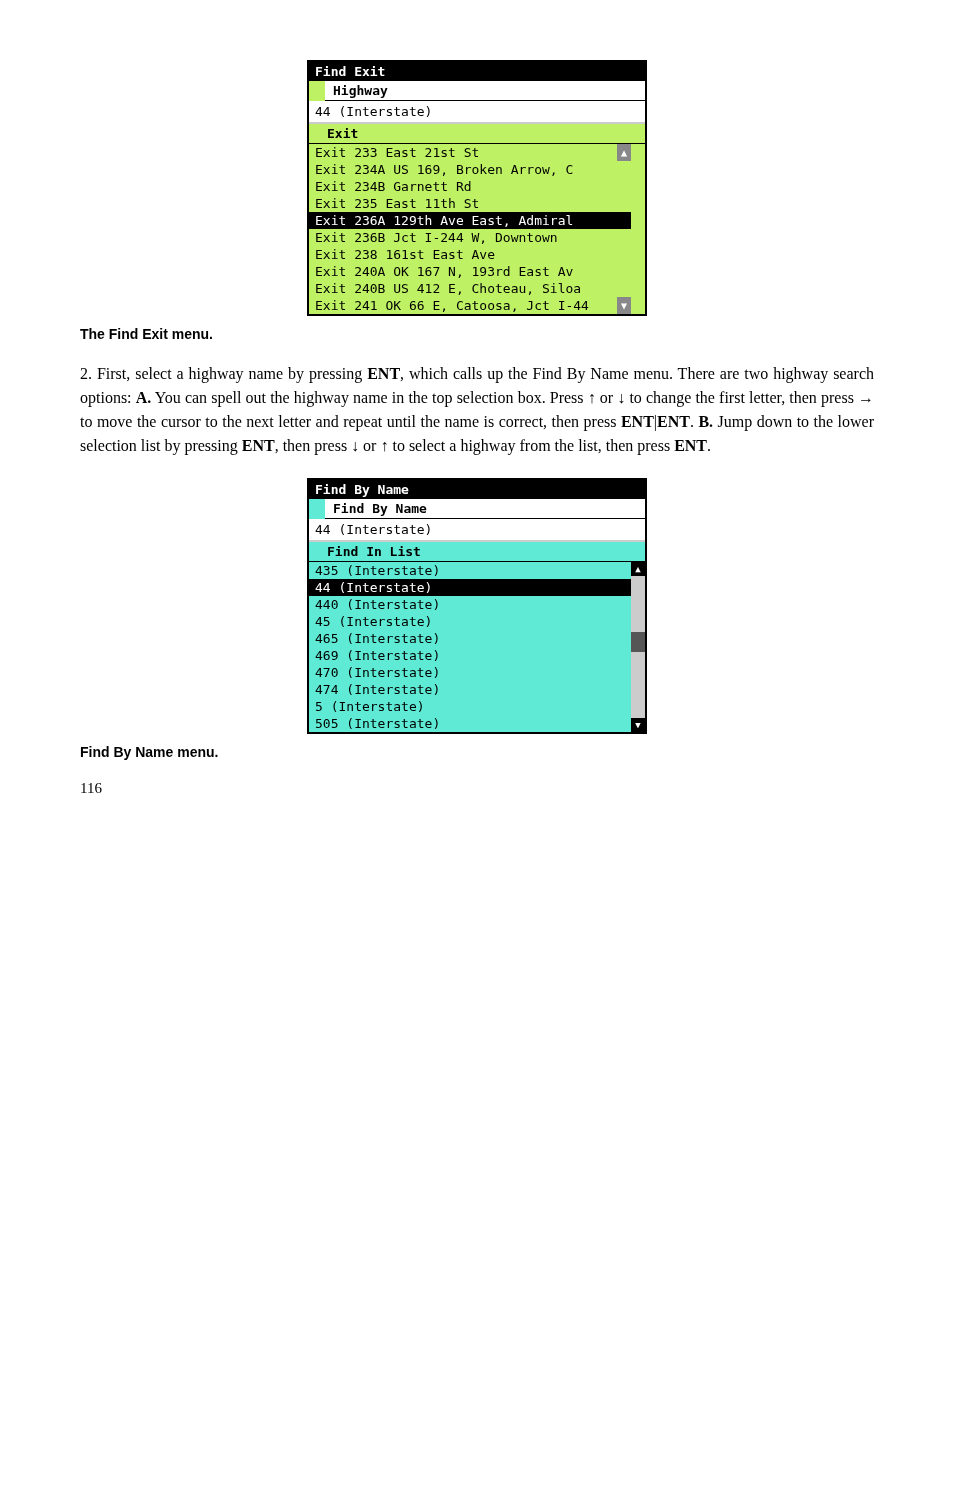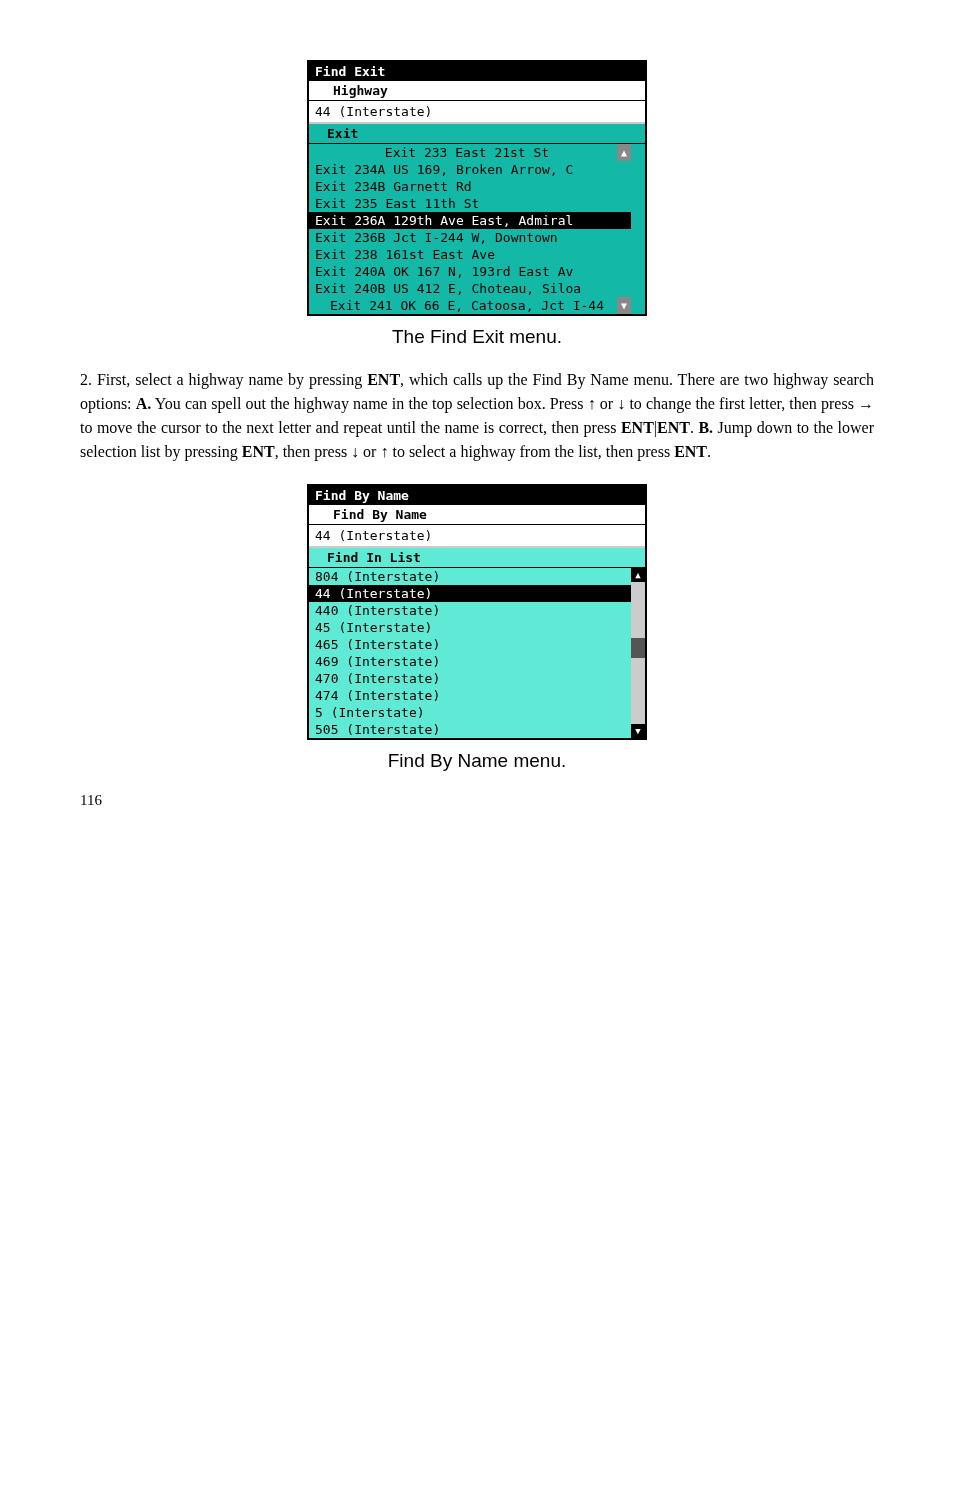--- a/index.html
+++ b/index.html
@@ -23,36 +23,37 @@
       display: flex;
       justify-content: center;
       margin: 20px 0 10px 0;
     }
 
     .menu-box {
       border: 2px solid #000;
       width: 340px;
       font-family: monospace;
       font-size: 13px;
-      background: #14b8a6;
+      background: #bef264;
     }
 
     .menu-title-bar {
       background: #000;
       color: #fff;
       padding: 2px 6px;
       font-weight: bold;
     }
 
     .menu-section-label {
       background: #fff;
       color: #000;
-      padding: 2px 24px;
+      padding: 2px 8px;
       font-weight: bold;
       border-bottom: 1px solid #000;
+      margin-left: 16px;
     }
 
     .menu-field {
       padding: 3px 6px;
       border-bottom: 1px solid #ccc;
       background: #fff;
     }
 
     .menu-section-header {
       padding: 2px 18px;
@@ -73,21 +74,20 @@
       overflow: hidden;
     }
 
     .menu-item.highlighted {
       background: #000;
       color: #fff;
     }
 
     .menu-item.has-scrollbar-right {
       padding-right: 12px;
-      justify-content: center;
     }
 
     .scrollbar-right {
       position: absolute;
       right: 0;
       top: 0;
       width: 14px;
       height: 100%;
       background: #888;
       display: flex;
@@ -100,23 +100,22 @@
     .list-wrapper {
       position: relative;
     }
 
     .list-inner {
       width: calc(100% - 14px);
     }
 
     
     .caption {
-      text-align: center;
-      font-weight: normal;
-      font-size: 19px;
+      font-weight: bold;
+      font-size: 14px;
       margin-bottom: 20px;
       font-family: sans-serif;
     }
 
     
     .body-text {
       font-family: serif;
       font-size: 16px;
       line-height: 1.5;
       text-align: justify;
@@ -184,21 +183,21 @@
 
   <div class="menu-container">
     <div class="menu-box2">
       <div class="menu-title-bar">Find By Name</div>
       <div class="menu-section-label">Find By Name</div>
       <div class="menu-field">44 (Interstate)</div>
       <div class="menu-section-header">Find In List</div>
       <div class="menu-list list-wrapper">
         <div style="position:relative; display:flex;">
           <div style="flex:1; overflow:hidden;">
-            <div class="menu-item">804 (Interstate)</div>
+            <div class="menu-item">435 (Interstate)</div>
             <div class="menu-item highlighted">44 (Interstate)</div>
             <div class="menu-item">440 (Interstate)</div>
             <div class="menu-item">45 (Interstate)</div>
             <div class="menu-item">465 (Interstate)</div>
             <div class="menu-item">469 (Interstate)</div>
             <div class="menu-item">470 (Interstate)</div>
             <div class="menu-item">474 (Interstate)</div>
             <div class="menu-item">5 (Interstate)</div>
             <div class="menu-item">505 (Interstate)</div>
           </div>

